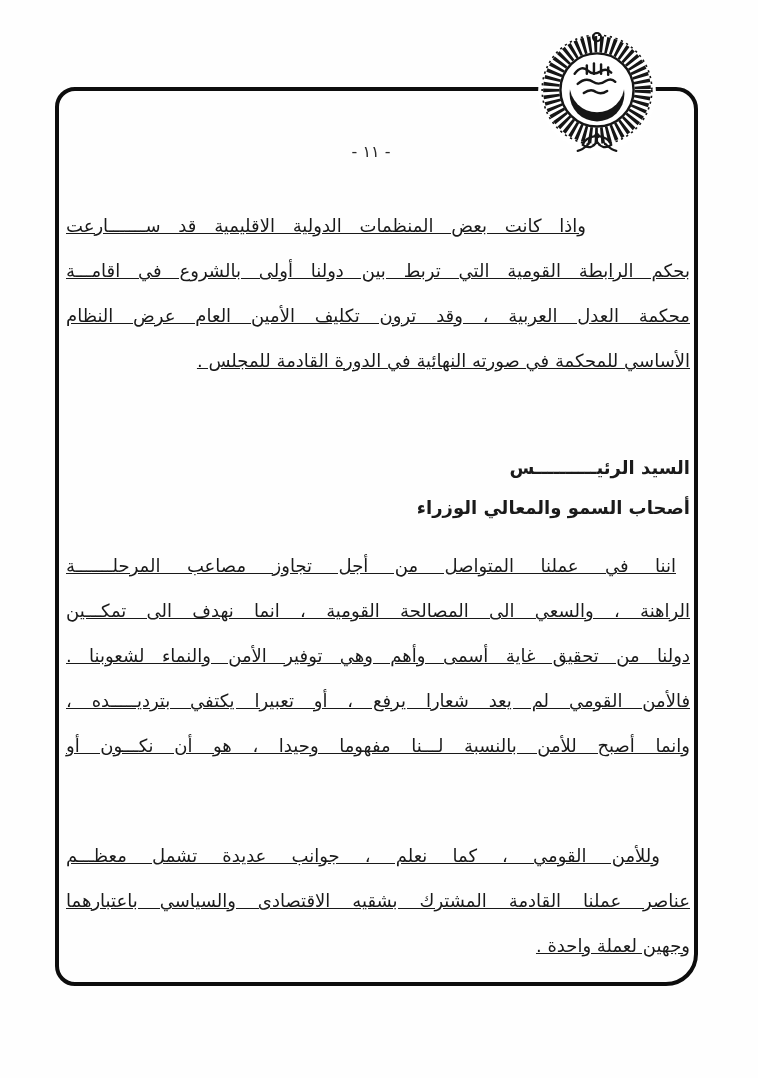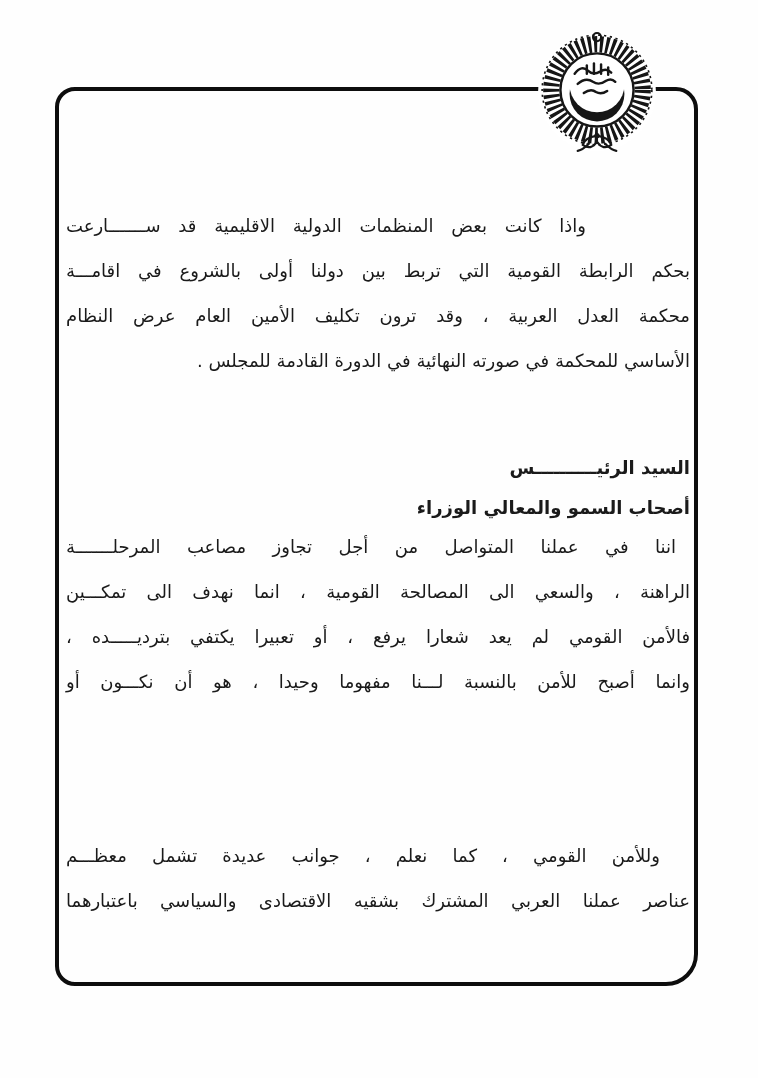--- a/index.html
+++ b/index.html
@@ -36,21 +36,21 @@
     color:#2a2a2a;
     z-index:1;
   }
   .content {
     position:absolute;
     left:66px; top:0;
     width:624px; height:100%;
     direction:rtl;
     z-index:1;
   }
-  .para { position:absolute; right:0; left:0; }
+  .para { position:absolute; right:0; left:0;text-decoration:underline; }
   .ln {
     height:45px;
     line-height:45px;
     font-size:18px;
     text-align:justify;
     text-align-last:justify;
     white-space:normal;
     overflow:visible;
   }
   .ln.end { text-align-last:right; }
@@ -59,21 +59,21 @@
   .indent-sm { padding-right:14px; }
   .heading {
     position:absolute; right:0; left:16px;
     height:40px; line-height:40px;
     font-size:18px; font-weight:bold;
     text-align:right;
   }
   .p1 { top:203px; }
   .h1 { top:448px; }
   .h2 { top:488px; }
-  .p2 { top:524px; }
+  .p2 { top:543px; }
   .p3 { top:833px; }
 </style>
 </head>
 <body>
 
 <div class="page">
 
   <div class="frame"></div>
 
   <div class="logo">
@@ -103,39 +103,42 @@
 
       <g fill="none" stroke="#161616" stroke-width="2.2" stroke-linecap="round">
         <path d="M60,104 q-12,2 -14,9 q8,6 14,-3 q6,9 14,3 q-2,-7 -14,-9 Z"></path>
         <path d="M52,112 q-6,6 -11,7"></path>
         <path d="M68,112 q6,6 11,7"></path>
       </g>
       <circle cx="60" cy="104" r="2.6" fill="#161616"></circle>
     </svg>
   </div>
 
+  <div class="pagenum">- ١١ -</div>
 
   <div class="content">
 
     <div class="para p1">
       <div class="ln indent-lg">واذا كانت بعض المنظمات الدولية الاقليمية قد ســـــــارعت</div>
       <div class="ln">بحكم الرابطة القومية التي تربط بين دولنا أولى بالشروع في اقامـــة</div>
       <div class="ln">محكمة العدل العربية ، وقد ترون تكليف الأمين العام عرض النظام</div>
       <div class="ln end">الأساسي للمحكمة في صورته النهائية في الدورة القادمة للمجلس .</div>
     </div>
 
     <div class="heading h1">السيد الرئيــــــــــس</div>
     <div class="heading h2">أصحاب السمو والمعالي الوزراء</div>
 
     <div class="para p2">
       <div class="ln indent-sm">اننا في عملنا المتواصل من أجل تجاوز مصاعب المرحلـــــــة</div>
       <div class="ln">الراهنة ، والسعي الى المصالحة القومية ، انما نهدف الى تمكـــين</div>
+      <div class="ln">دولنا من تحقيق غاية أسمى وأهم وهي توفير الأمن والنماء لشعوبنا .</div>
       <div class="ln">فالأمن القومي لم يعد شعارا يرفع ، أو تعبيرا يكتفي بترديـــــده ،</div>
       <div class="ln">وانما أصبح للأمن بالنسبة لـــنا مفهوما وحيدا ، هو أن نكـــون أو</div>
     </div>
 
     <div class="para p3">
       <div class="ln indent-md">وللأمن القومي ، كما نعلم ، جوانب عديدة تشمل معظـــم</div>
-      <div class="ln">عناصر عملنا العربي المشترك بشقيه الاقتصادى والسياسي باعتبارهما</div>
+      <div class="ln">عناصر عملنا القادمة المشترك بشقيه الاقتصادى والسياسي باعتبارهما</div>
+      <div class="ln end">وجهين لعملة واحدة .</div>
     </div>
 
   </div>
 </div>
 
 </body></html>

